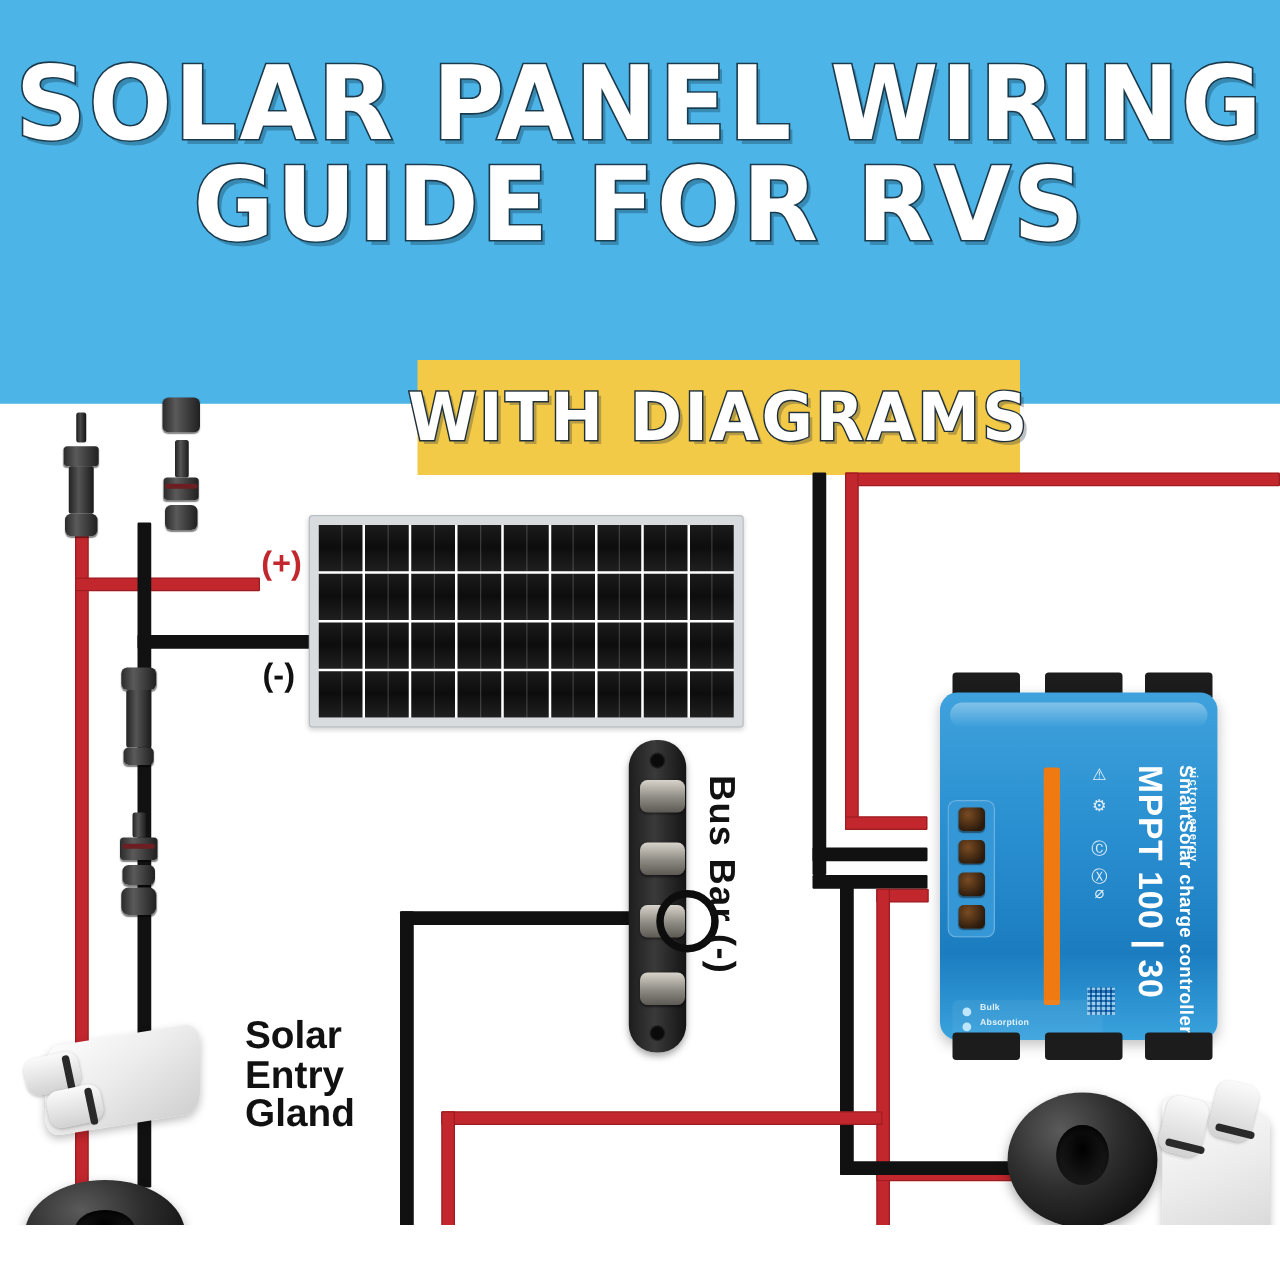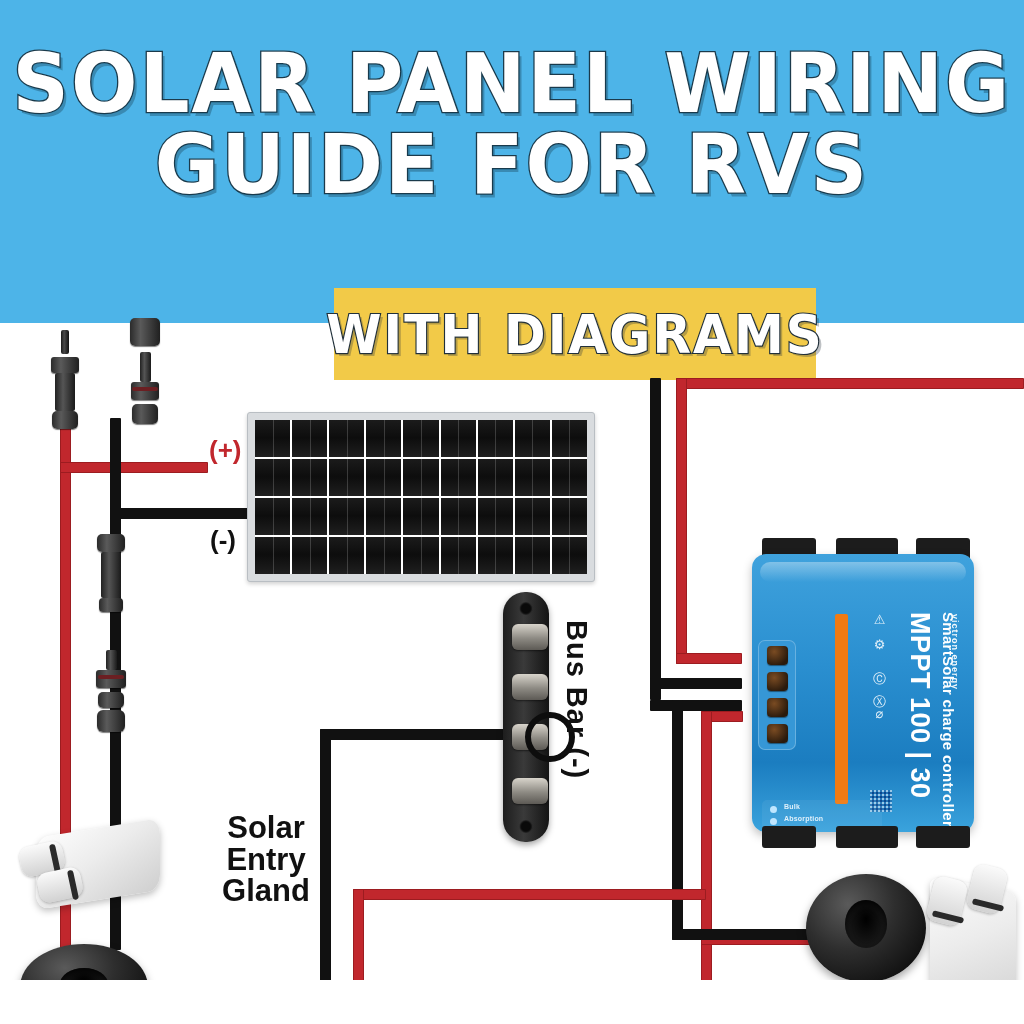--- a/index.html
+++ b/index.html
@@ -112,21 +112,21 @@
      border-radius:10px;box-shadow:0 1px 3px rgba(0,0,0,.28);}
   .gland-band{position:absolute;background:#2a2a2a;border-radius:3px;}
   .grommet{position:absolute;border-radius:50%;
      background:radial-gradient(ellipse at 35% 28%,#5a5a5a 0%,#2e2e2e 42%,#121212 78%,#000 100%);
      box-shadow:0 4px 9px rgba(0,0,0,.35);}
   .grommet-hole{position:absolute;left:50%;top:46%;transform:translate(-50%,-50%);
      border-radius:50%;background:radial-gradient(ellipse at 50% 40%,#000 0%,#191919 70%,#2a2a2a 100%);
      box-shadow:inset 0 3px 6px rgba(0,0,0,.9);}
 
   
-  .dlabel{position:absolute;font-weight:bold;color:#111;line-height:1.02;text-align:center;}
+  .dlabel{position:absolute;font-weight:bold;color:#111;line-height:1.02;text-align:left;}
   .plabel{position:absolute;font-weight:bold;font-size:26px;line-height:1;}
   .plabel.plus{color:#c1272d;}
   .plabel.minus{color:#111;}
 </style>
 </head>
 <body>
 
 <div id="stage" style="--sky: #4db4e8; --gold: #f2ca48;">
 
   <div class="header-band"></div>

